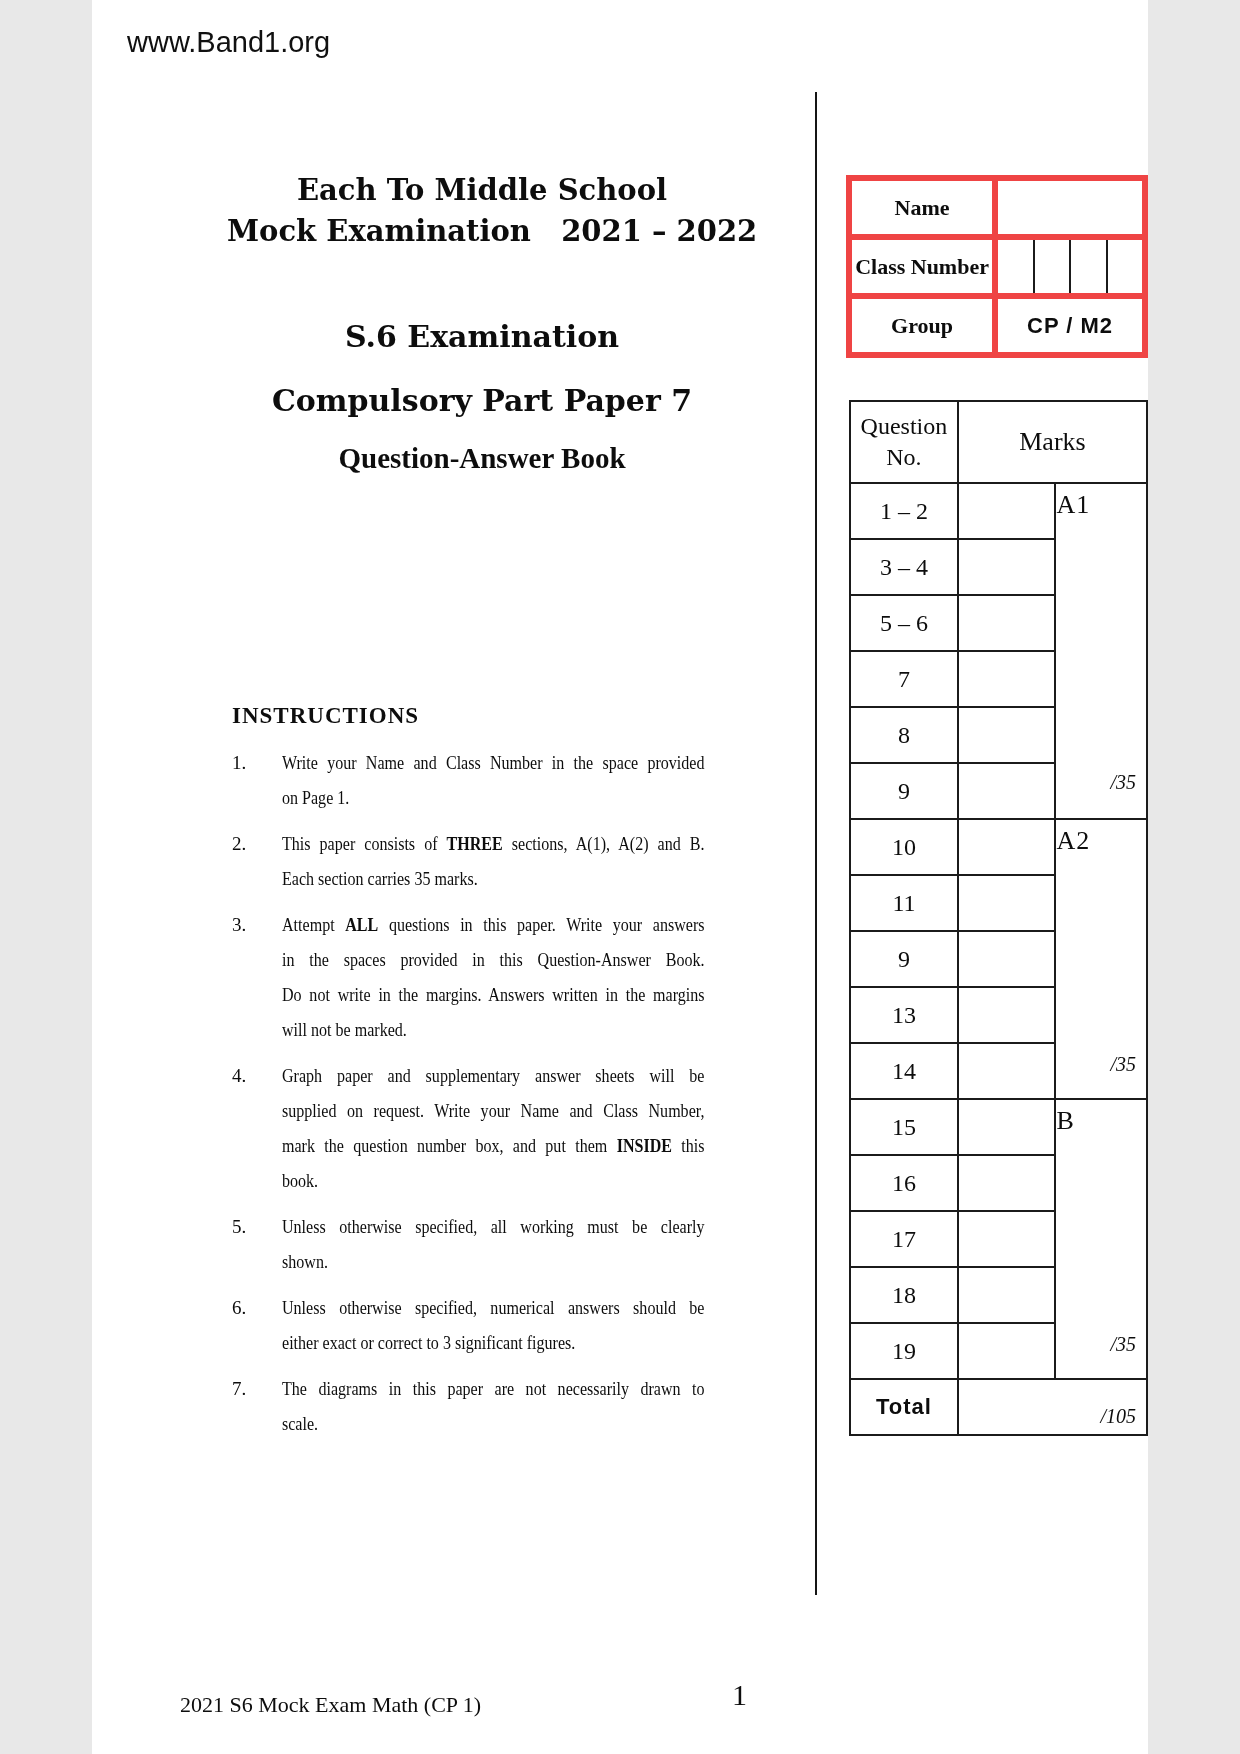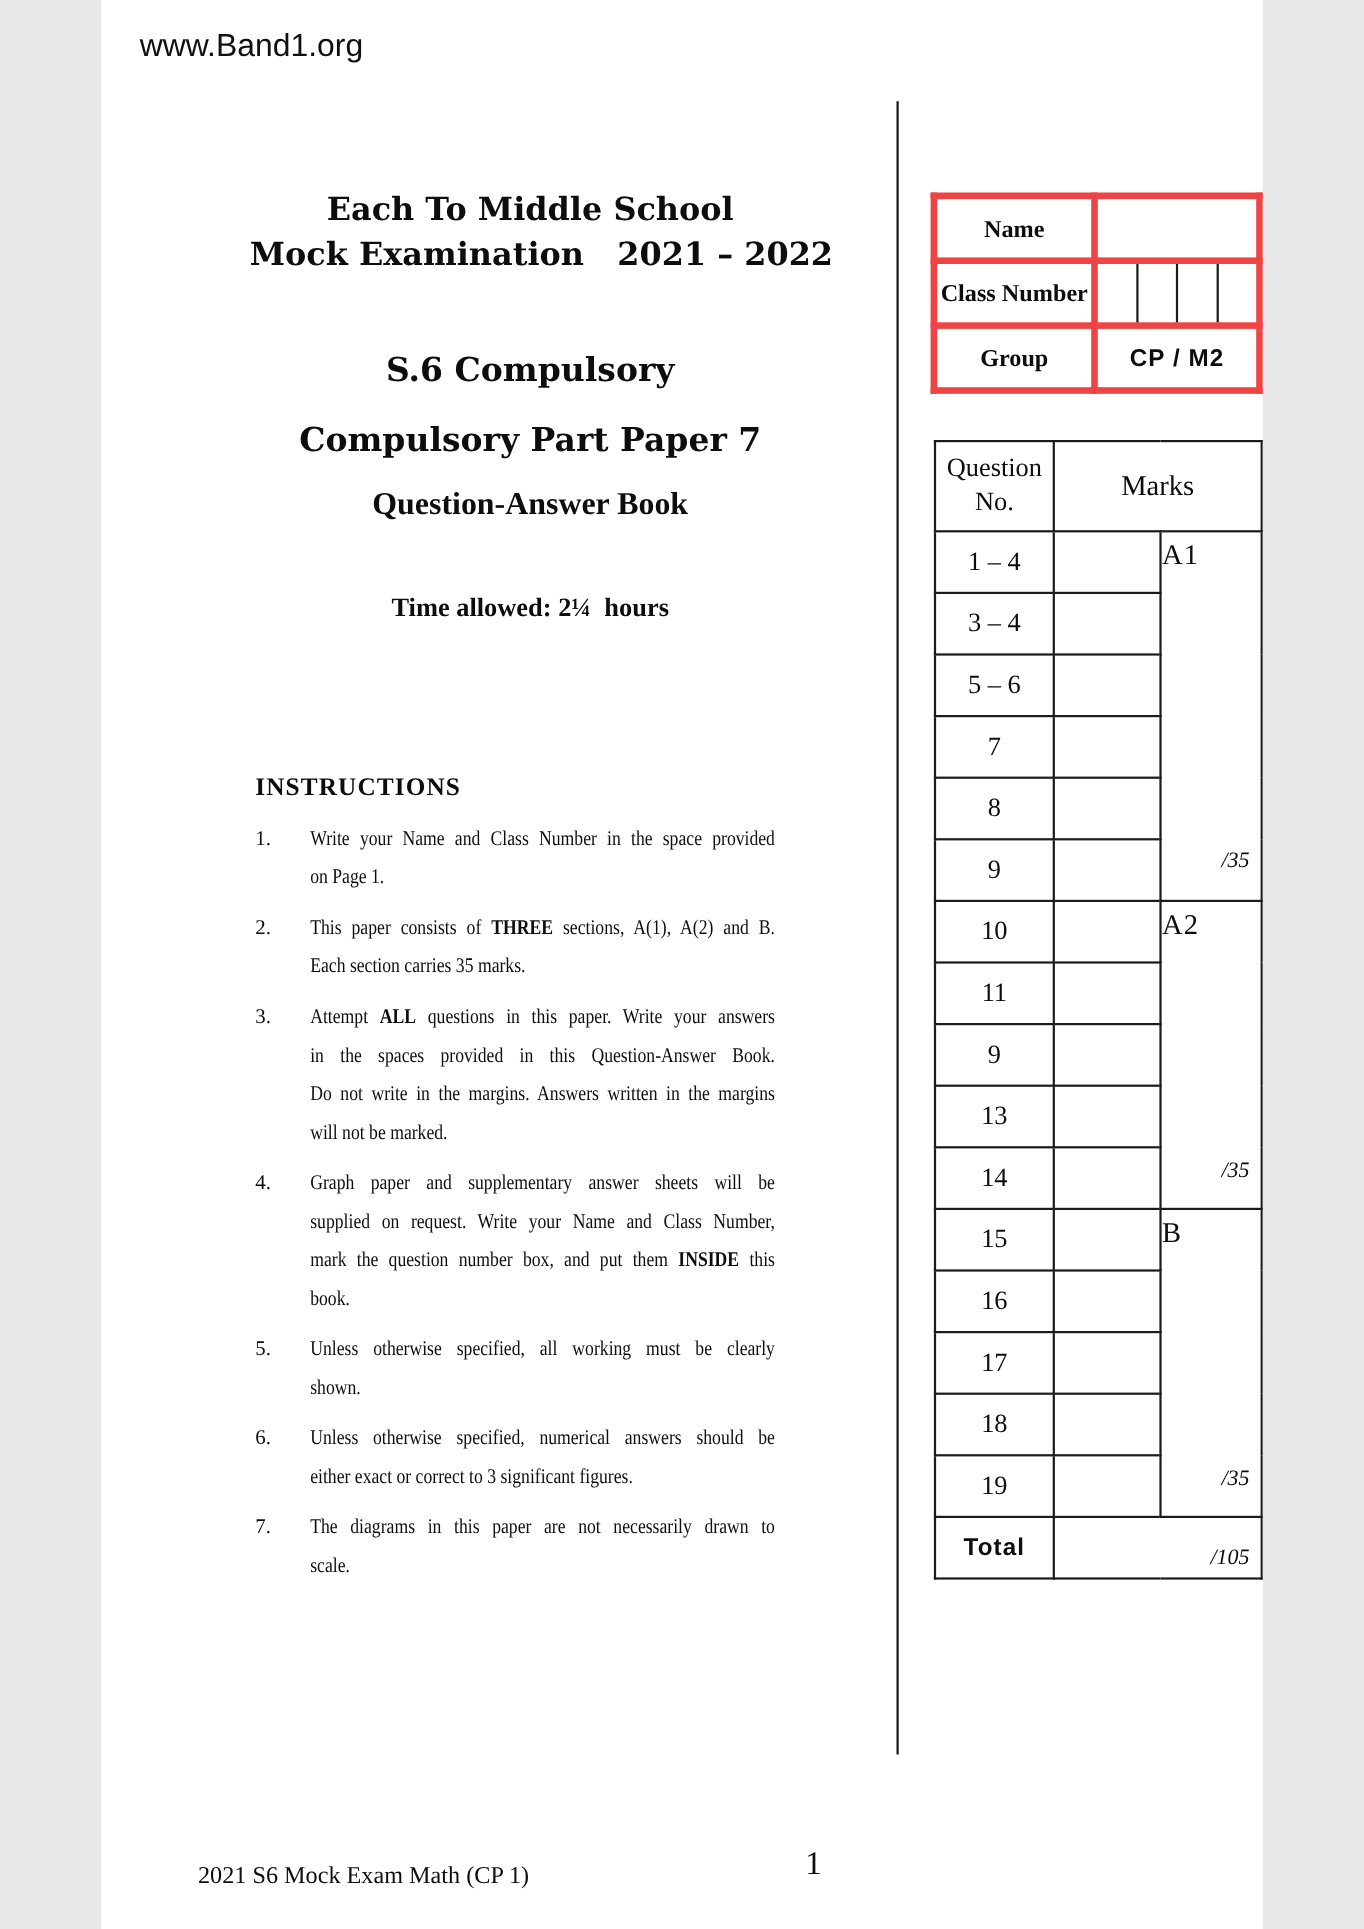--- a/index.html
+++ b/index.html
@@ -100,24 +100,23 @@
 
 <div class="page">
 
   <div class="watermark">www.Band1.org</div>
 
   <div class="divider"></div>
 
   <div class="left-col">
     <div class="tline t-school">Each To Middle School</div>
     <div class="tline t-exam">Mock Examination   2021 – 2022</div>
-    <div class="tline t-subject">S.6 Compulsory</div>
+    <div class="tline t-subject">S.6 Examination</div>
     <div class="tline t-paper">Compulsory Part Paper 7</div>
     <div class="tline t-book">Question-Answer Book</div>
-    <div class="tline t-time">Time allowed: 2¼  hours</div>
   </div>
 
   <div class="instr-heading">INSTRUCTIONS</div>
   <div class="instr-list">
       <div class="instr-item">
         <div class="instr-num">1.</div>
         <div class="instr-text">
           <div class="jline">Write your Name and Class Number in the space provided</div>
           <div class="lline">on Page 1.</div>
         </div>
@@ -204,21 +203,21 @@
       <tr>
         <th class="qh">
           <div>Question</div>
           <div>No.</div>
         </th>
         <th class="mh" colspan="2">Marks</th>
       </tr>
     </thead>
     <tbody>
         <tr>
-          <td class="qcell">1 – 4</td>
+          <td class="qcell">1 – 2</td>
           <td class="mcell"></td>
           <td class="seccell" rowspan="6">
             <div class="sec-inner" style="height: 316px;">
               <div class="sec-label">A1</div>
               <div class="sec-score">/35</div>
             </div>
           </td>
         </tr>
         <tr>
           <td class="qcell">3 – 4</td>

